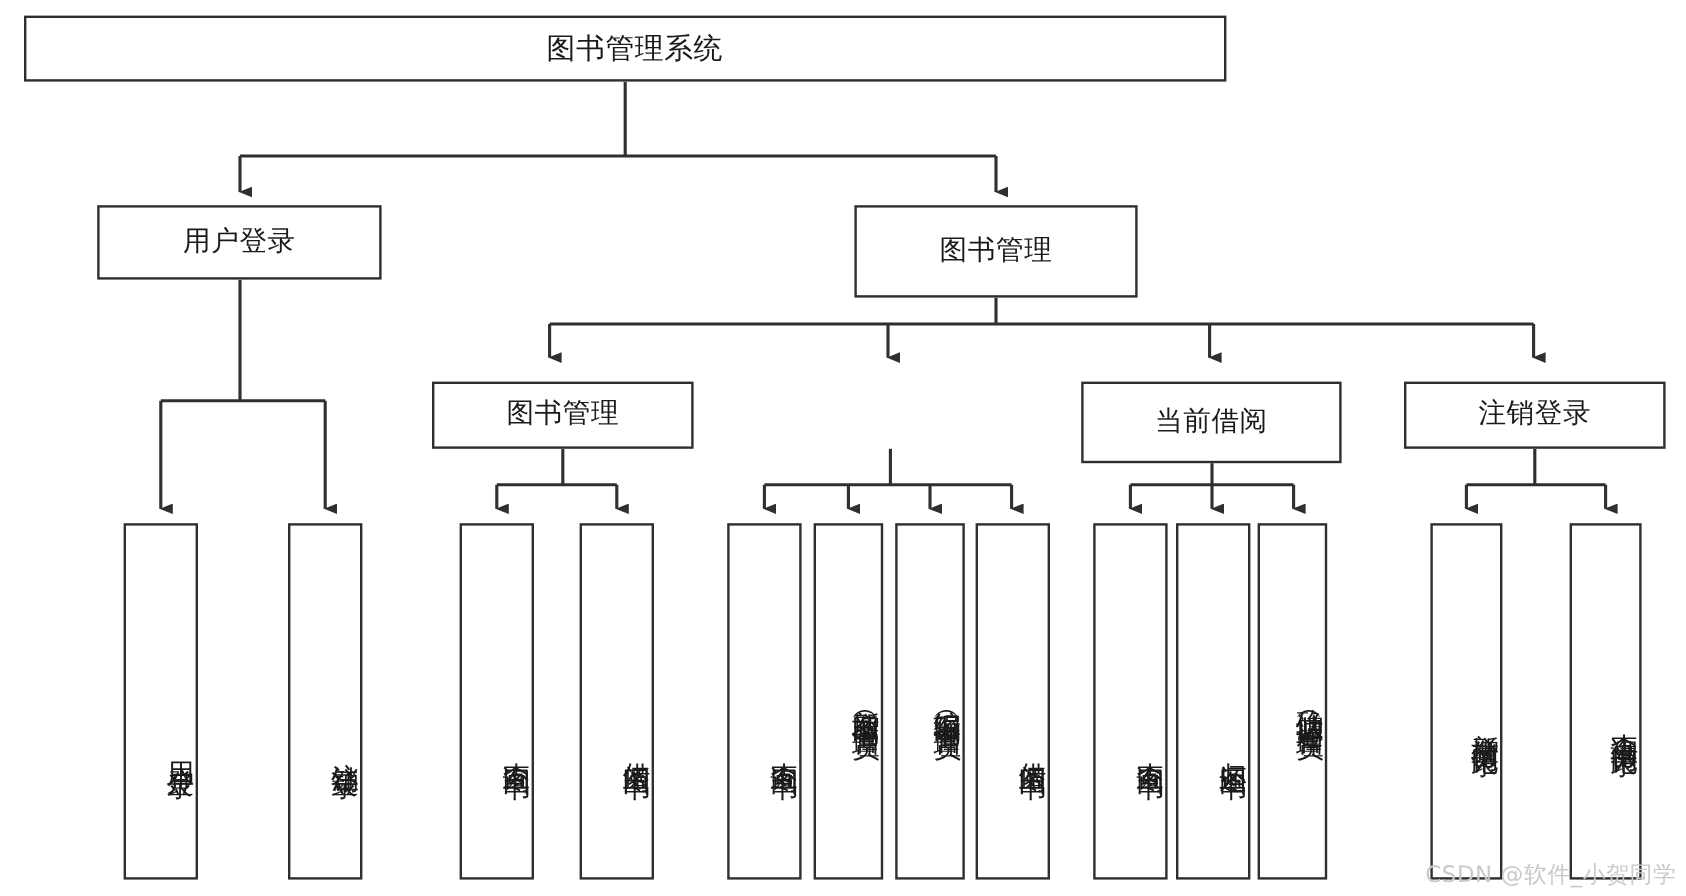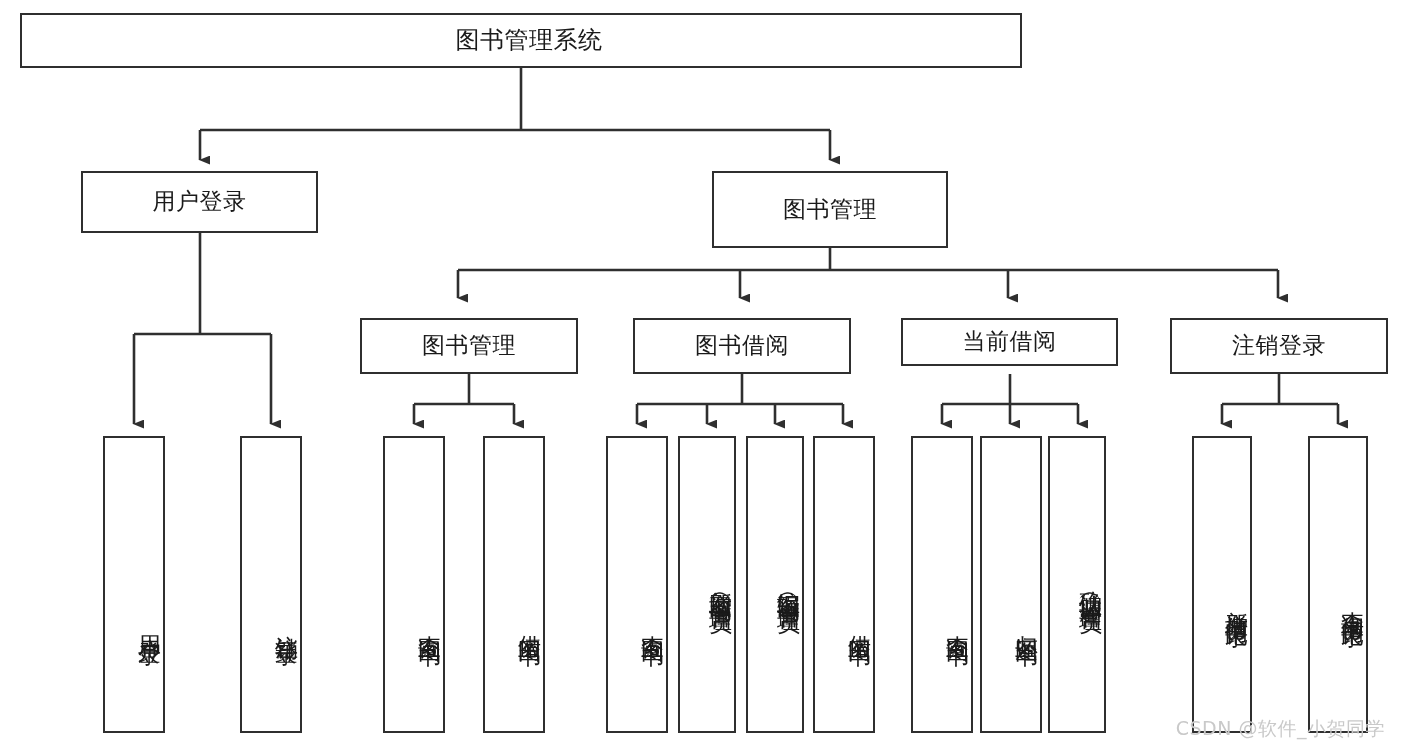--- a/index.html
+++ b/index.html
@@ -51,21 +51,21 @@
     letter-spacing: 3px;
     padding-top: 4px;
     align-items: flex-start;
     justify-content: center;
   }
   .leaf-text {
     display: block;
   }
   .watermark {
     position: absolute;
-    right: 20px;
+    right: 8px;
     bottom: 5px;
     font-size: 19px;
     color: #c9c9c9;
     white-space: nowrap;
     letter-spacing: 0.5px;
   }
 </style>
 </head>
 <body>
 
@@ -128,24 +128,21 @@
   <div class="node h" style="left:81px; top:171px; width:237px; height:62px;">
     <span>用户登录</span>
   </div>
   <div class="node h" style="left:712px; top:171px; width:236px; height:77px;">
     <span>图书管理</span>
   </div>
 
   <div class="node h" style="left:360px; top:318px; width:218px; height:56px;">
     <span>图书管理</span>
   </div>
-  <div class="node h" style="left:633px; top:318px; width:218px; height:56px;">
-    <span>图书借阅</span>
-  </div>
-  <div class="node h" style="left:901px; top:318px; width:217px; height:48px;">
+  <div class="node h" style="left:901px; top:318px; width:217px; height:68px;">
     <span>当前借阅</span>
   </div>
   <div class="node h" style="left:1170px; top:318px; width:218px; height:56px;">
     <span>注销登录</span>
   </div>
 
   <div class="node v" style="left:103px; top:436px; width:62px; height:297px; padding-top:76px;">
     <span class="leaf-text">用户登录</span>
   </div>
   <div class="node v" style="left:240px; top:436px; width:62px; height:297px; padding-top:76px;">

